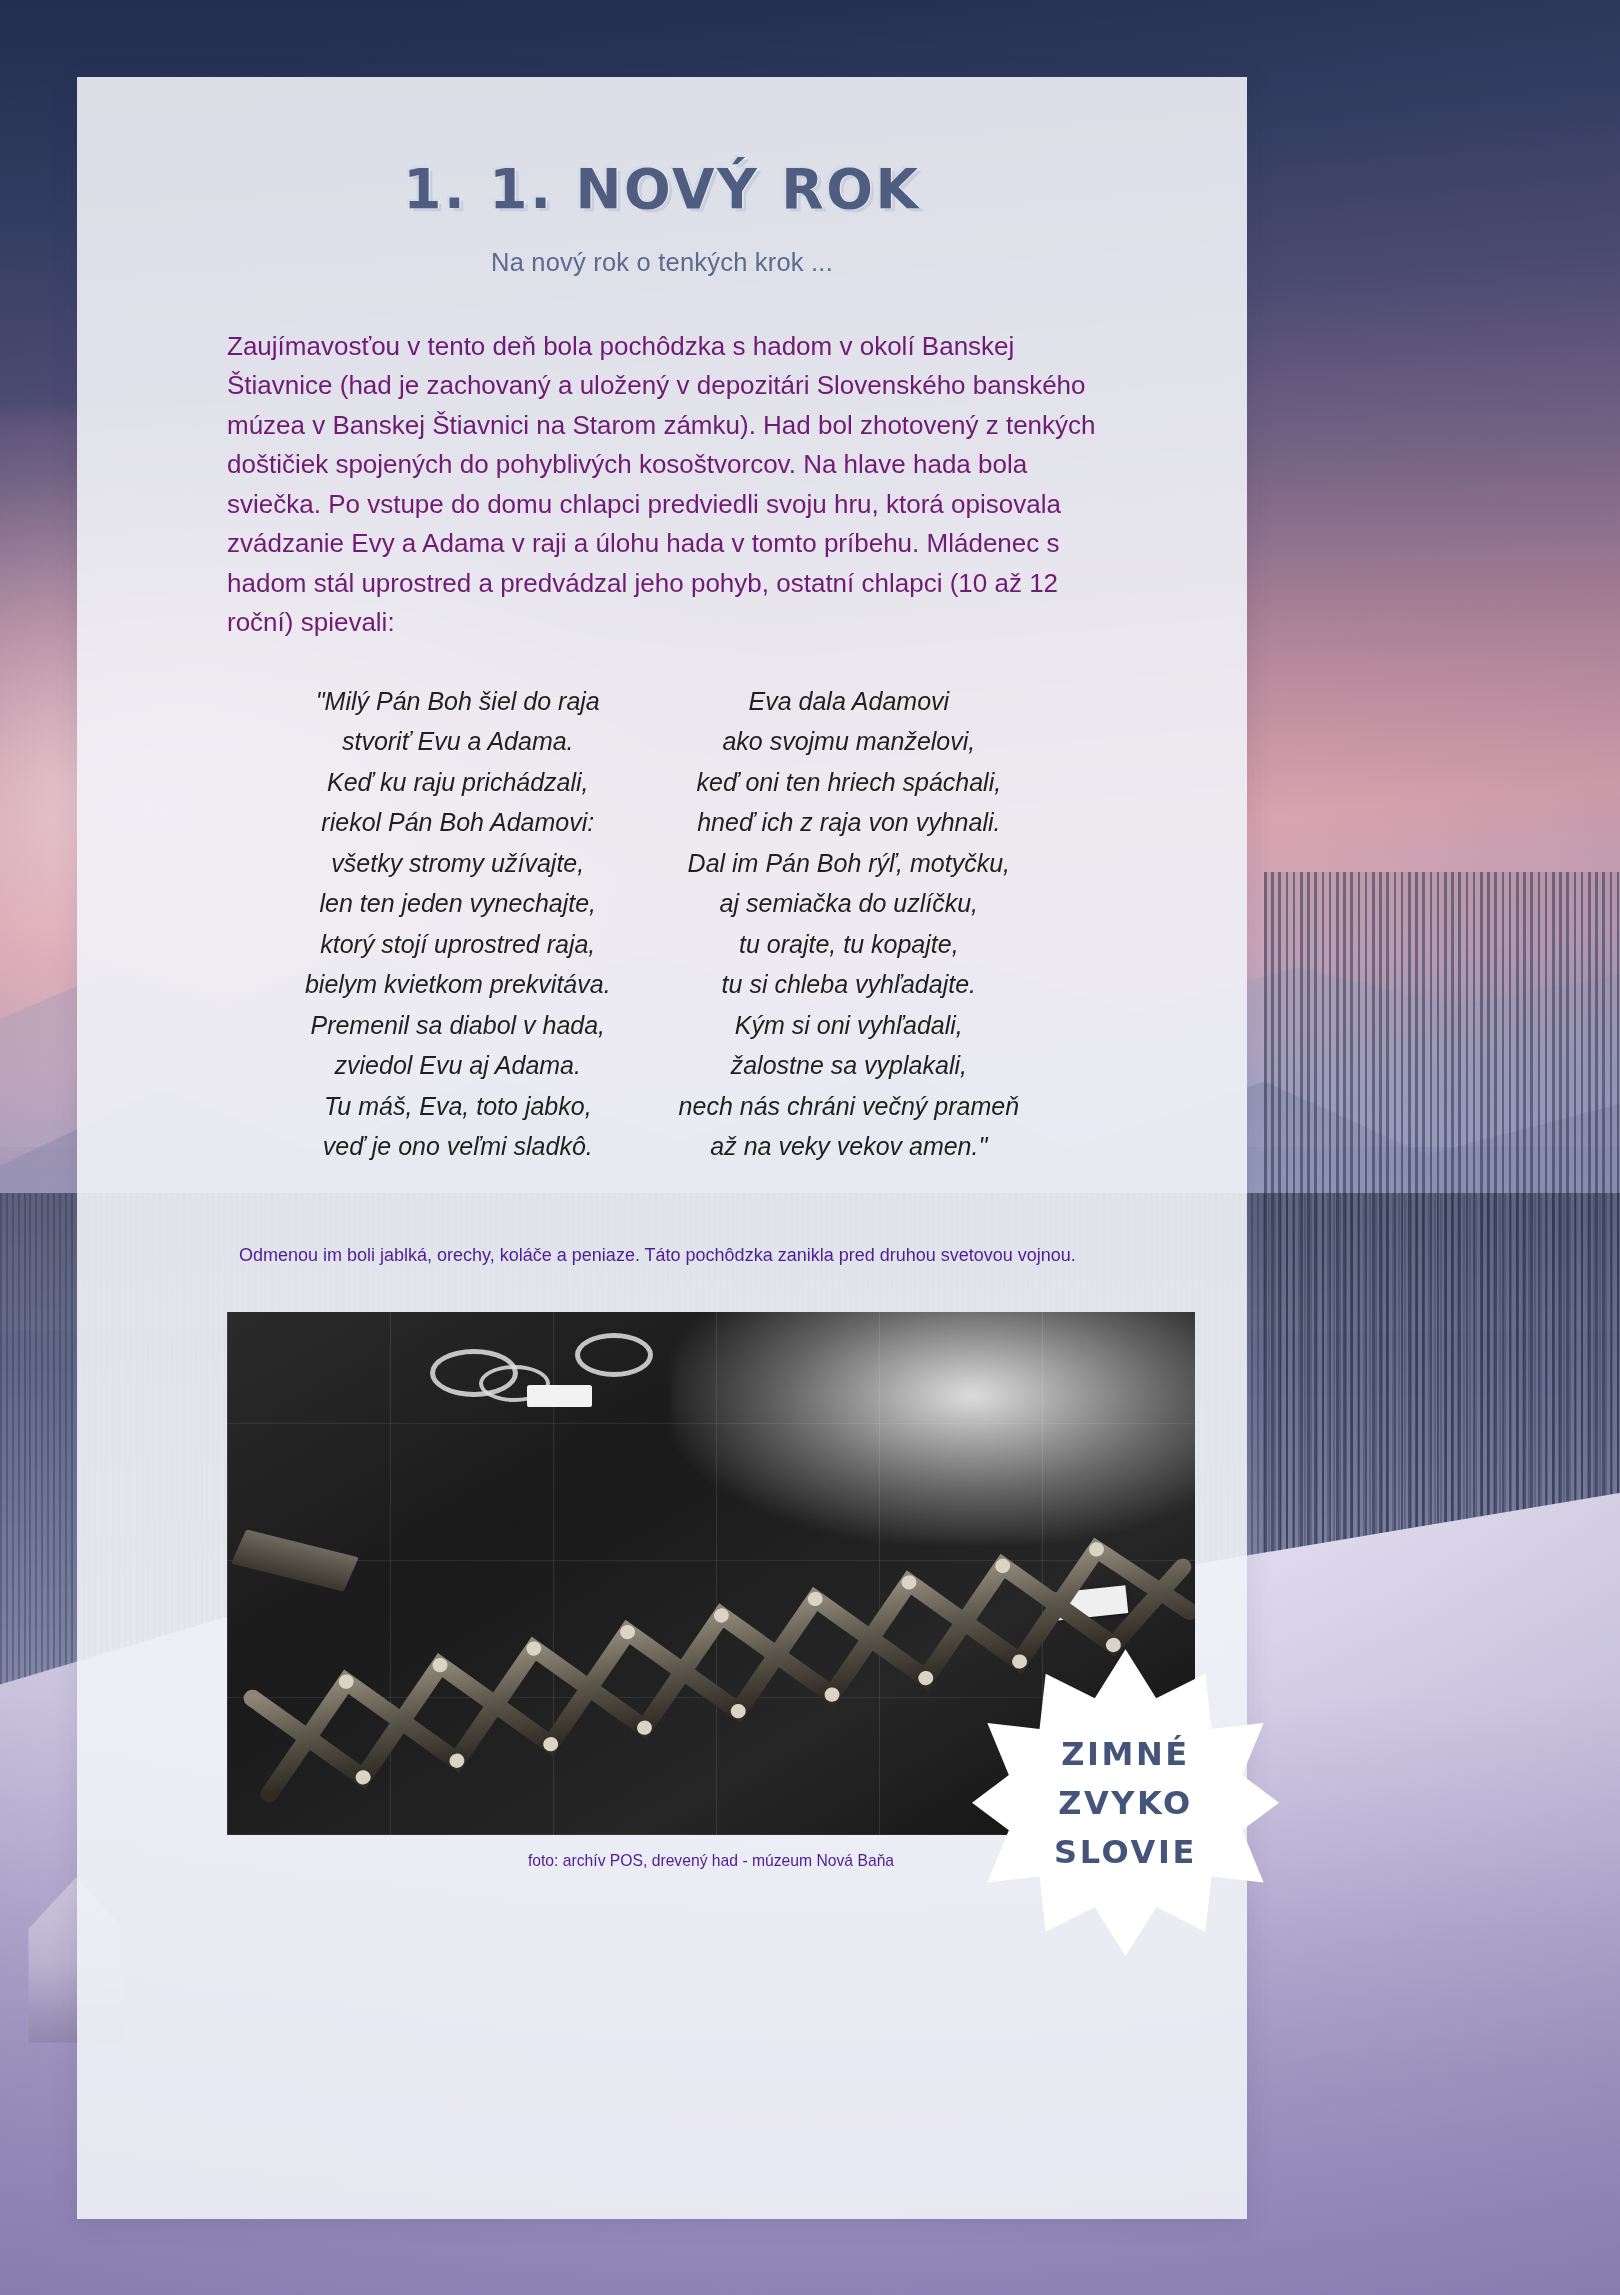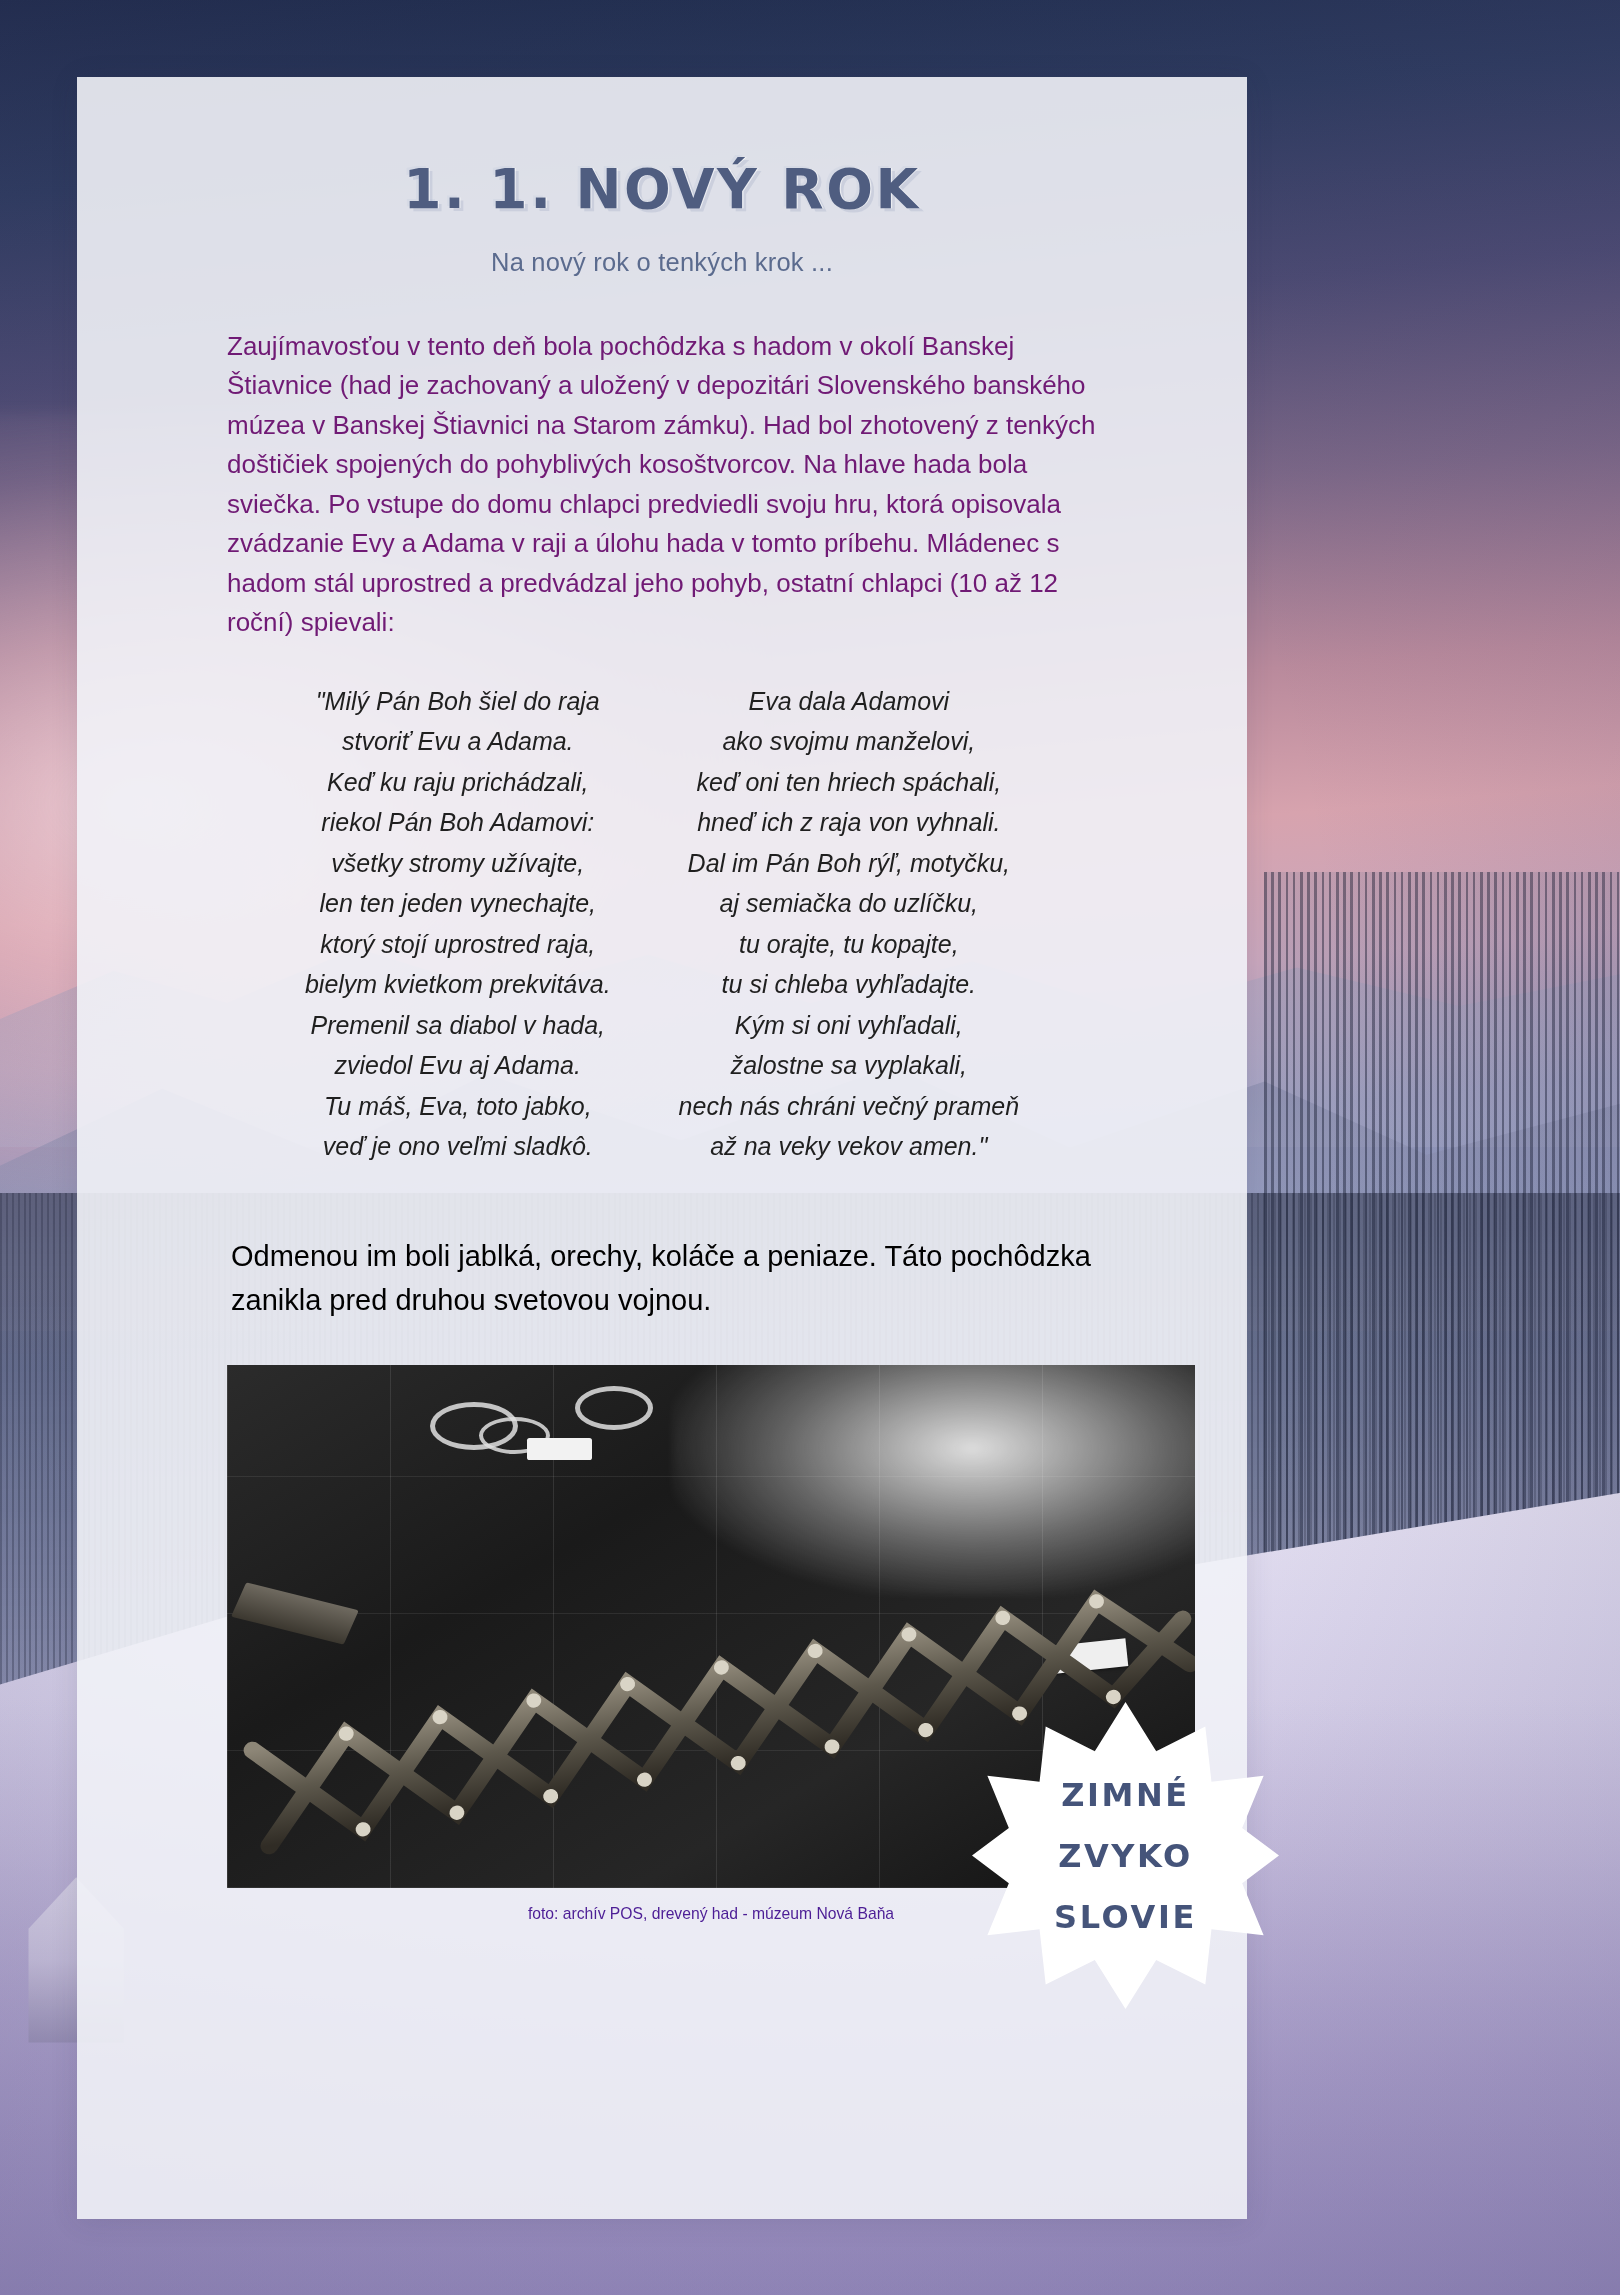--- a/index.html
+++ b/index.html
@@ -175,25 +175,25 @@
   
   .body-text {
     margin: 0;
     padding-top: 50px;
     font-size: 26px;
     line-height: 1.52;
     color: #701a75;
     text-align: left;
   }
   .body-text-after {
-    margin: 4px;
+    margin: 12px;
     padding-top: 63px;
-    font-size: 29px;
+    font-size: 18px;
     line-height: 1.52;
-    color: #000000;
+    color: #4c1d95;
   }
 
   
   .verses {
     display: flex;
     justify-content: center;
     gap: 68px;
     padding-top: 38px;
   }
   .verse-col {
@@ -300,21 +300,21 @@
     background: #ffffff;
     clip-path: polygon(
       50% 0%, 60% 16%, 76% 8%, 78% 26%, 95% 24%, 88% 41%,
       100% 50%, 88% 59%, 95% 76%, 78% 74%, 76% 92%, 60% 84%,
       50% 100%, 40% 84%, 24% 92%, 22% 74%, 5% 76%, 12% 59%,
       0% 50%, 12% 41%, 5% 24%, 22% 26%, 24% 8%, 40% 16%);
     display: flex;
     flex-direction: column;
     align-items: center;
     justify-content: center;
-    gap: 23px;
+    gap: 11px;
   }
   .star-badge span {
     font-family: "DejaVu Sans", sans-serif;
     font-weight: bold;
     font-size: 32px;
     letter-spacing: 2.6px;
     color: #45547a;
     text-transform: uppercase;
   }
 </style>

